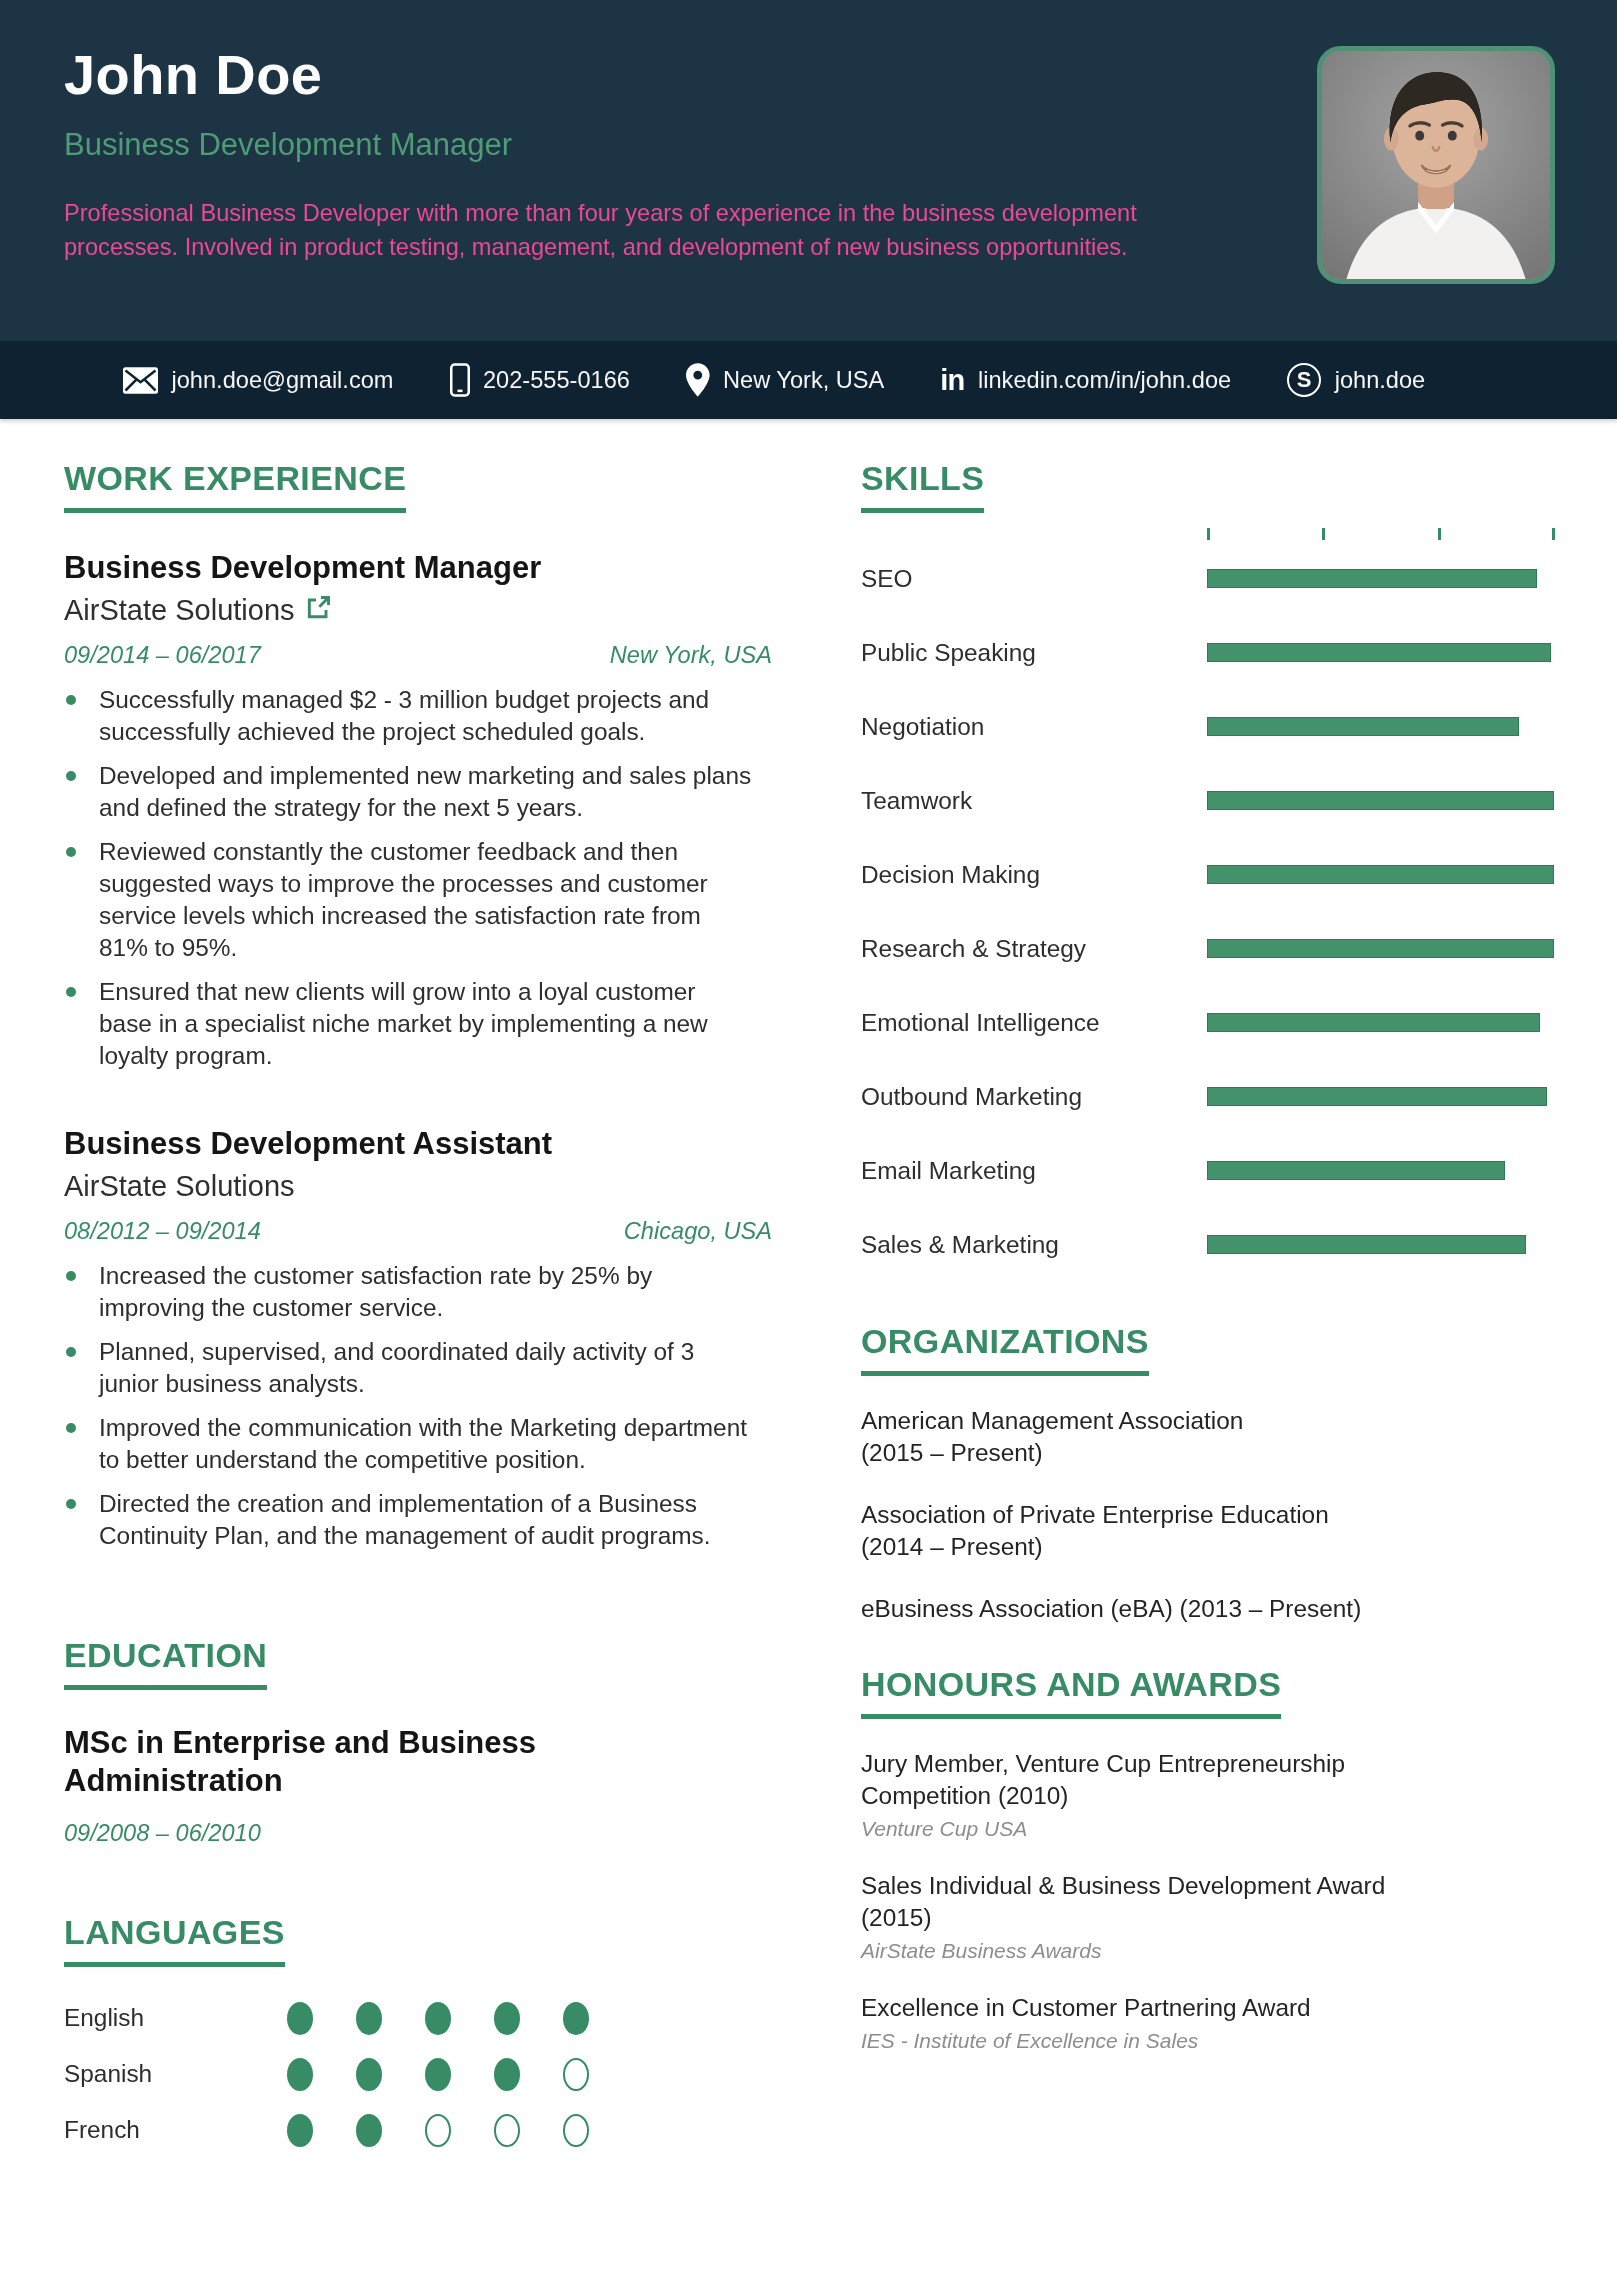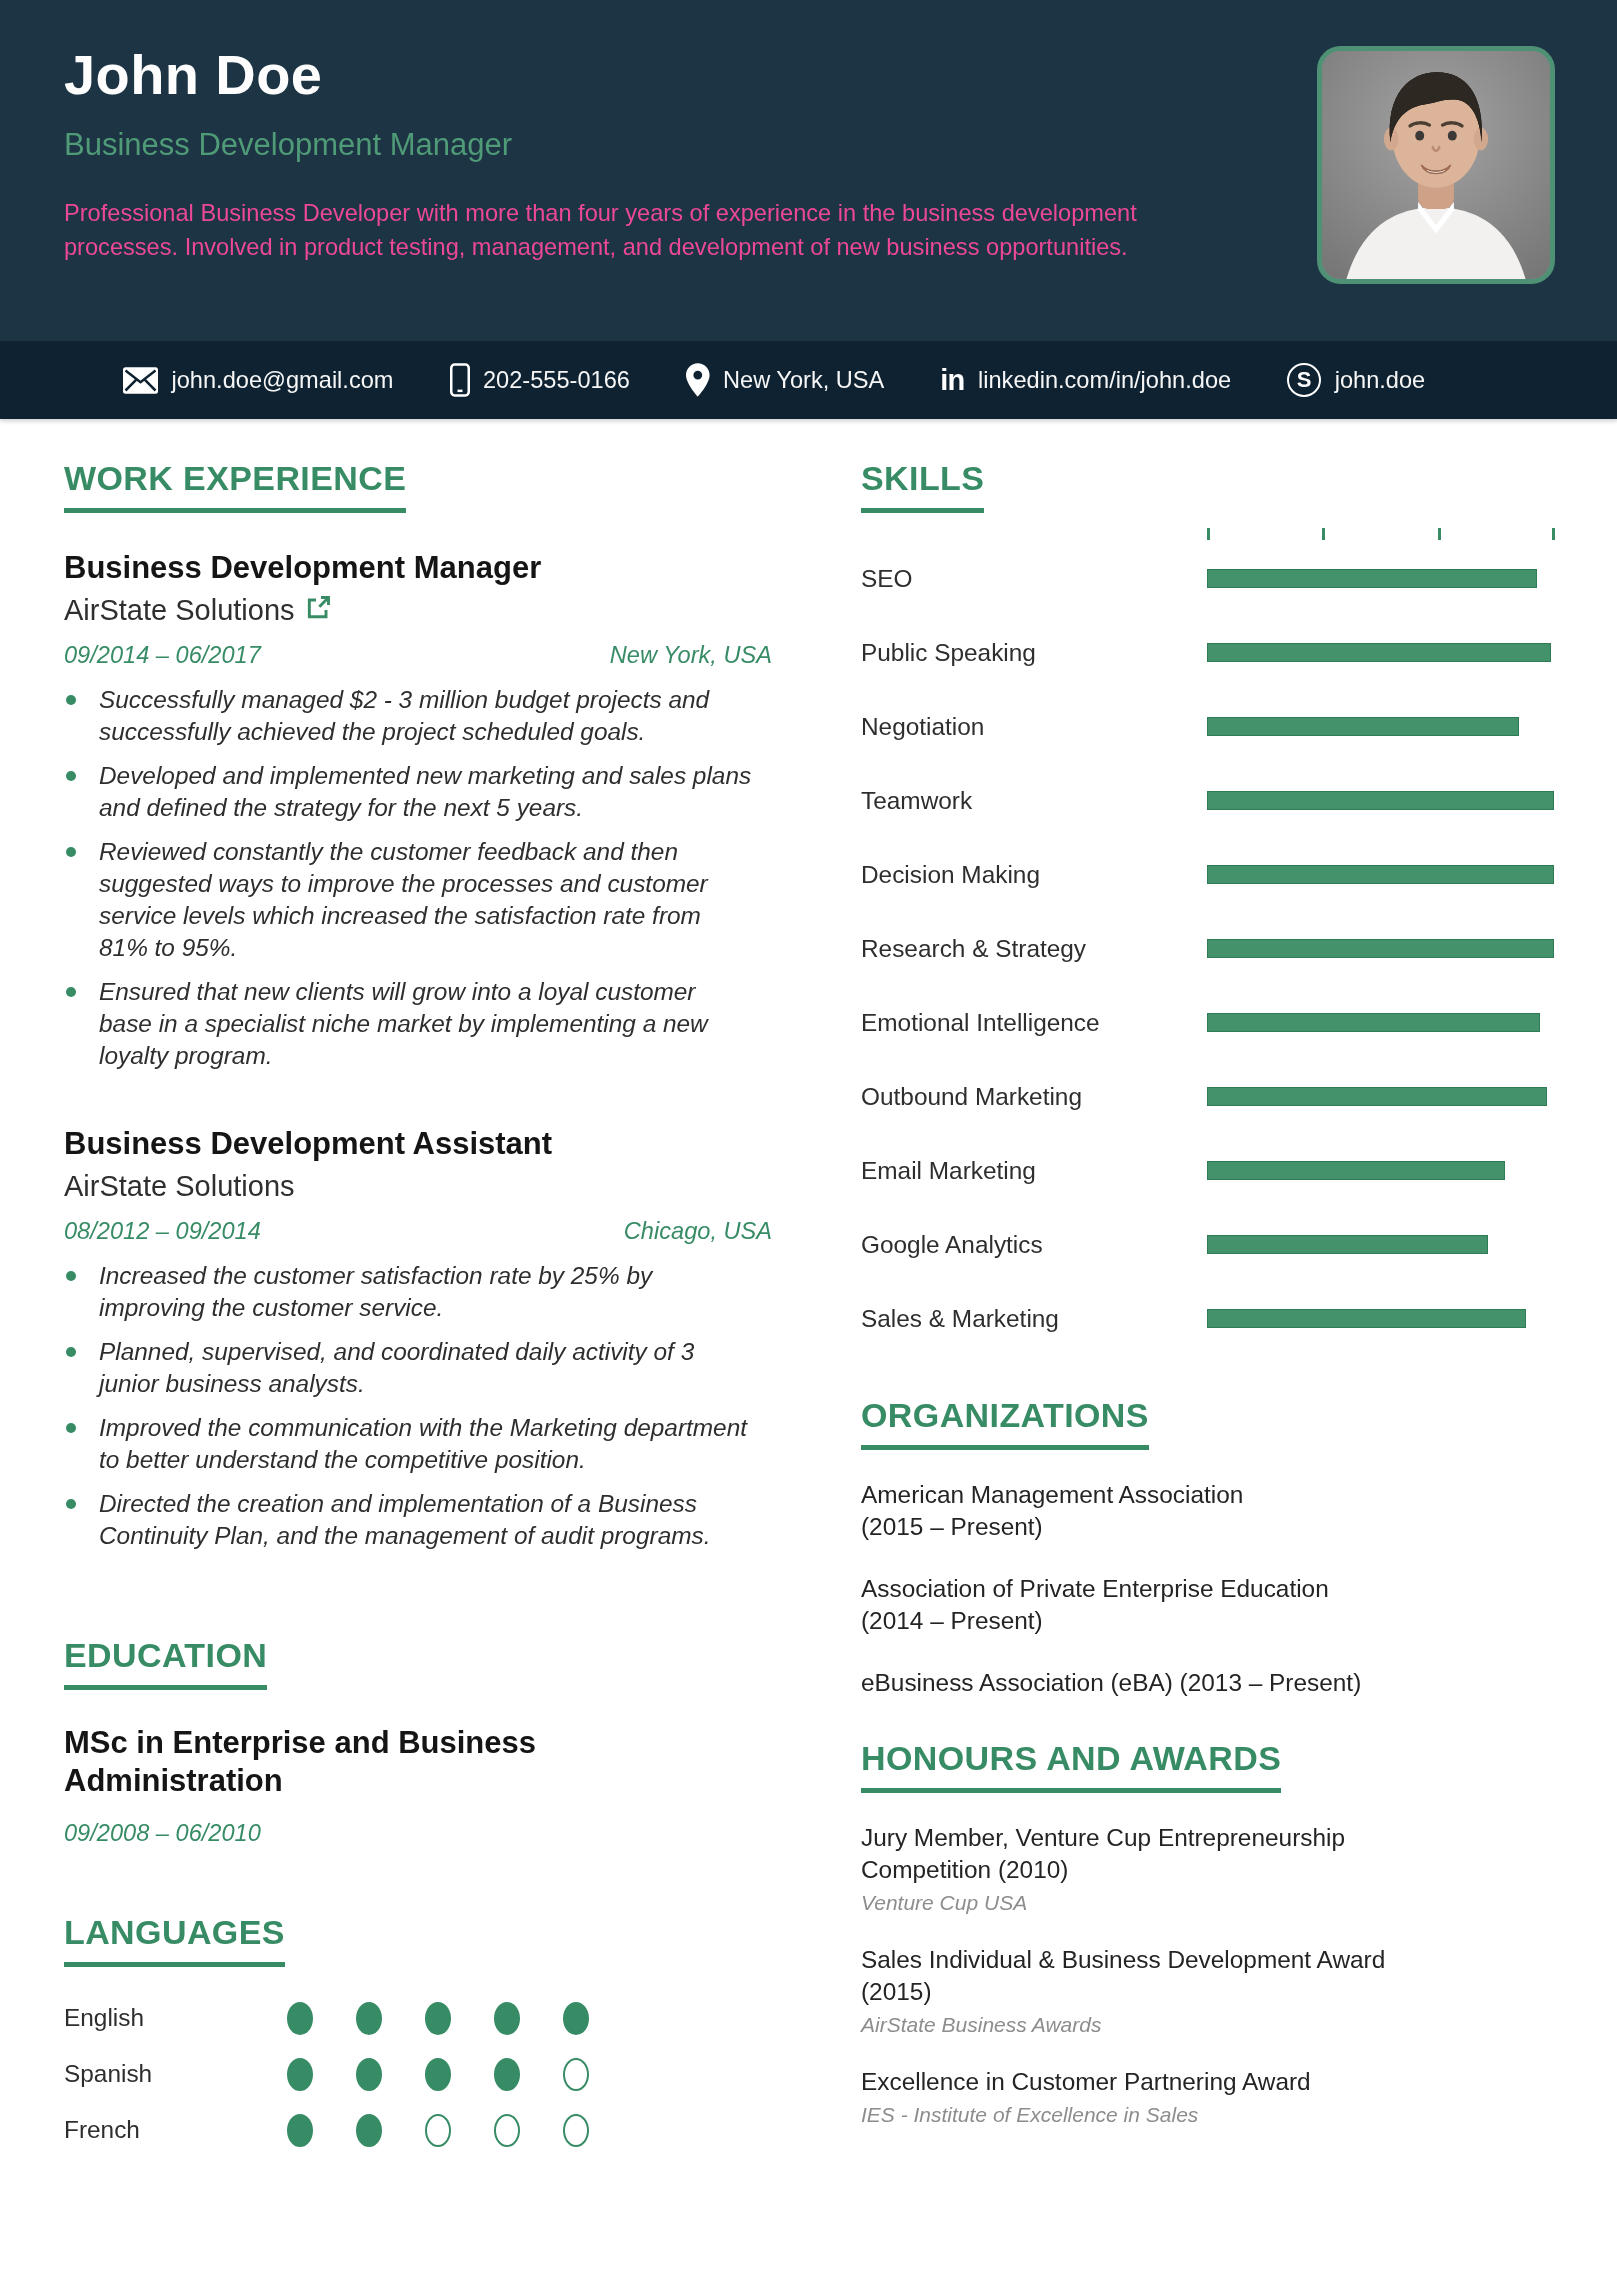--- a/index.html
+++ b/index.html
@@ -34,21 +34,21 @@
   .sec-head { display:inline-block; font-size:34px; font-weight:700; color:#378c65;
     letter-spacing:0.4px; padding-bottom:10px; border-bottom:5.9px solid #378c65; }
 
   
   .job { margin-top:37px; }
   .job + .job { margin-top:54px; }
   .job-title { font-size:31px; font-weight:700; color:#151515; }
   .job-company { margin-top:8.4px; font-size:29px; color:#2f2f2f; display:flex; align-items:center; gap:11.8px; }
   .job-meta { margin-top:15px; display:flex; justify-content:space-between; padding-right:30px;
     font-size:23.6px; font-style:italic; color:#378c65; font-weight:500; }
-  ul.bullets { list-style:none; margin-top:15px;font-style:italic; }
+  ul.bullets { list-style:none; margin-top:15px; }
   ul.bullets li { position:relative; padding-left:35px; margin-bottom:11.8px;
     font-size:24.4px; line-height:32px; color:#2e2e2e; max-width:691px; }
   ul.bullets li::before { content:""; position:absolute; left:1.7px; top:11px;
     width:10px; height:10px; border-radius:50%; background:#378c65; }
 
   
   .edu-wrap { margin-top:84px; }
   .edu-degree { margin-top:34px; font-size:31px; font-weight:700; color:#151515; max-width:556px; line-height:1.25; }
   .edu-school { margin-top:10px; font-size:29px; color:#2f2f2f; }
   .edu-dates { margin-top:18.5px; font-size:23.6px; font-style:italic; color:#378c65; font-weight:500; }
@@ -316,26 +316,20 @@
             <span class="bar-fill" style="width: 98%;"></span>
           </span>
       </div>
       <div class="skill-row">
         <span class="skill-label">Email Marketing</span>
         <span class="bar-track">
             <span class="bar-fill" style="width: 86%;"></span>
           </span>
       </div>
       <div class="skill-row">
-        <span class="skill-label">Google Analytics</span>
-        <span class="bar-track">
-            <span class="bar-fill" style="width: 81%;"></span>
-          </span>
-      </div>
-      <div class="skill-row">
         <span class="skill-label">Sales &amp; Marketing</span>
         <span class="bar-track">
             <span class="bar-fill" style="width: 92%;"></span>
           </span>
       </div>
     </div>
 
     <div class="org-wrap">
       <span class="sec-head">ORGANIZATIONS</span>
       <div class="org-items">

